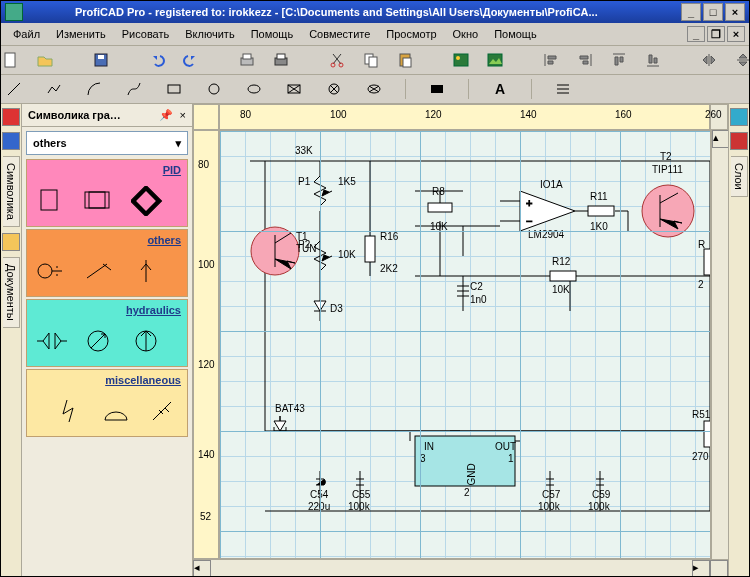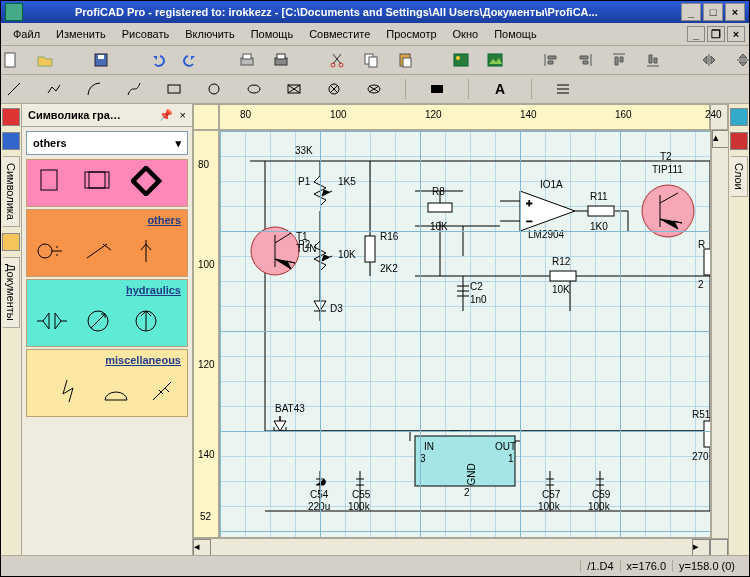--- a/index.html
+++ b/index.html
@@ -317,20 +317,21 @@
         <span class="t">Символика гра…</span>
         <span>📌</span>
         <span>×</span>
       </div>
       <div class="sym-select">
         <span>others</span>
         <span style="margin-left:auto">▾</span>
       </div>
       <div class="cats">
         <div class="cat cat1">
+          <div class="cat-h">PID</div>
           <div class="cat-row">
             <svg class="glyph">
                 <rect x="6" y="4" width="16" height="20" stroke="#000" fill="none"></rect>
               </svg>
             <svg class="glyph">
                 <rect x="2" y="6" width="24" height="16" stroke="#000" fill="none"></rect>
                 <rect x="6" y="6" width="16" height="16" stroke="#000" fill="none"></rect>
               </svg>
             <svg class="glyph">
                 <rect x="4" y="4" width="22" height="22" stroke="#000" fill="#000" transform="rotate(45 15 15)"></rect>
@@ -388,21 +389,21 @@
 
     <div class="canvaswrap">
       <div class="rulers">
         <div class="corner"></div>
         <div class="hruler">
           <span style="left:20px">80</span>
           <span style="left:110px">100</span>
           <span style="left:205px">120</span>
           <span style="left:300px">140</span>
           <span style="left:395px">160</span>
-          <span style="left:485px">240</span>
+          <span style="left:485px">260</span>
         </div>
         <div class="scrollbar-v" style="height:24px;border:1px solid #aca899"></div>
       </div>
       <div class="midrow">
         <div class="vruler">
           <span style="top:28px">80</span>
           <span style="top:128px">100</span>
           <span style="top:228px">120</span>
           <span style="top:318px">140</span>
           <span style="top:380px;left:6px">52</span>
@@ -558,19 +559,14 @@
       </div>
     </div>
 
     <div class="rightbar">
       <div class="tabico" style="background:#3ac"></div>
       <div class="tabico" style="background:#c33"></div>
       <div class="vtab">Слои</div>
     </div>
   </div>
 
-  <div class="status">
-    <span>/1.D4</span>
-    <span>x=176.0</span>
-    <span>y=158.0 (0)</span>
-  </div>
 
 </div>
 
 </body></html>

